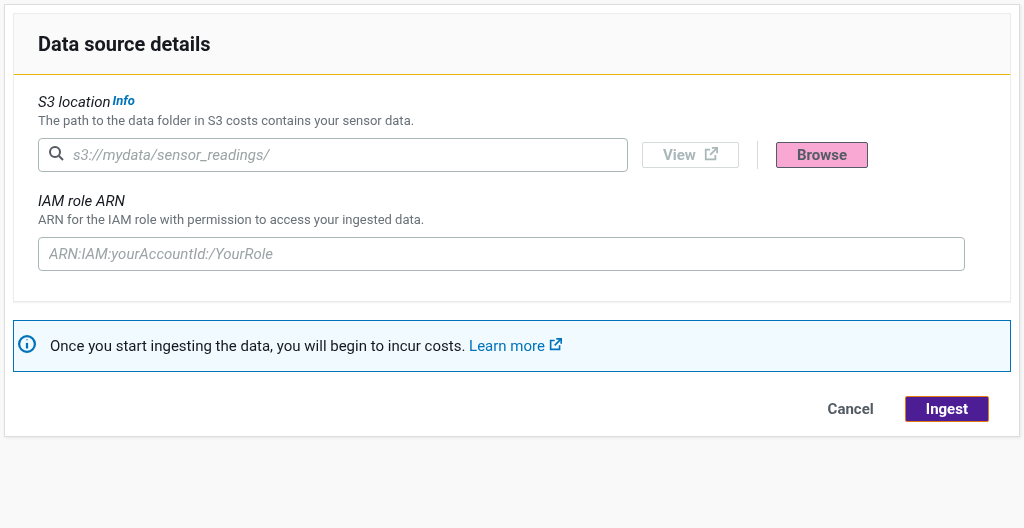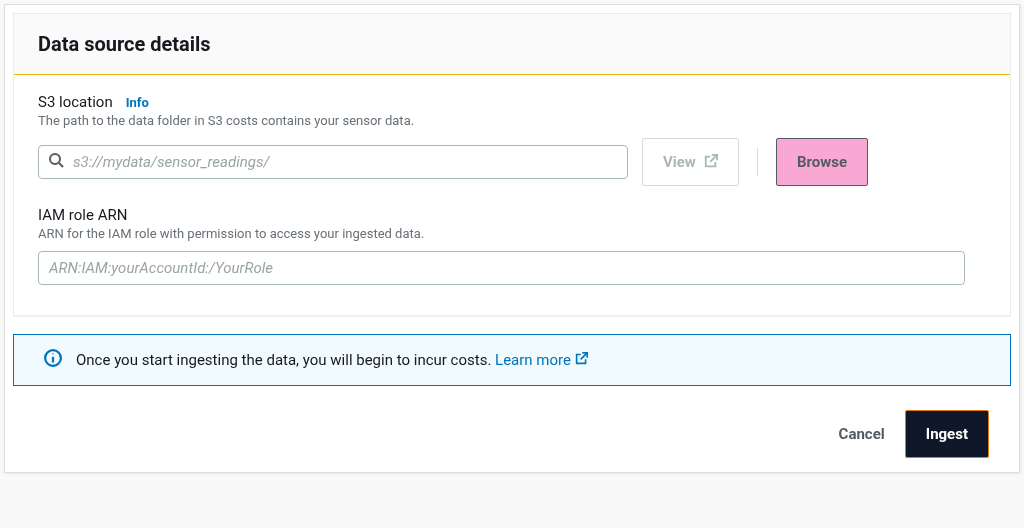--- a/index.html
+++ b/index.html
@@ -37,23 +37,24 @@
     }
     .panel-body {
       padding: 18px 24px 26px 24px;
       background: #ffffff;
     }
     .field-block {
       margin-bottom: 20px;
     }
     .field-label-row {
       display: flex;
-      align-items: center;
-      gap: 13px;
+      align-items: flex-start;
+      gap: 2px;
       margin-bottom: 2px;
+      font-style: italic;
     }
     .field-label {
       font-size: 15px;
       color: #16191f;
       font-weight: 400;
     }
     .info-link {
       font-size: 13px;
       font-weight: 700;
       color: #0073bb;
@@ -96,21 +97,21 @@
     }
     .text-input::placeholder {
       color: #9aa4a6;
       font-style: italic;
     }
     .iam-input {
       width: 927px;
       max-width: 100%;
     }
     .btn {
-      height: 48px;
+      height: 26px;
       padding: 0 20px;
       border-radius: 2px;
       font-size: 15px;
       font-weight: 700;
       cursor: pointer;
       display: inline-flex;
       align-items: center;
       gap: 8px;
       line-height: 1;
       background: #ffffff;
@@ -128,34 +129,34 @@
     }
     .btn-link {
       border: none;
       background: transparent;
       color: #545b64;
       font-weight: 700;
       cursor: pointer;
     }
     .btn-primary {
       border: 1px solid #e47911;
-      background: #0f172a;
+      background: #4c1d95;
       color: #ffffff;
     }
     .vsep {
       width: 1px;
       height: 28px;
       background: #d5dbdb;
       margin: 0 4px;
     }
     .alert {
       margin: 18px 8px 0 8px;
       border: 1px solid #0073bb;
       background: #f1faff;
-      padding: 14px 30px;
+      padding: 14px 4px;
       display: flex;
       align-items: center;
       gap: 14px;
     }
     .alert-icon {
       color: #0073bb;
       flex: 0 0 auto;
     }
     .alert-text {
       font-size: 15px;
@@ -164,21 +165,21 @@
     .learn-more {
       color: #0073bb;
       cursor: pointer;
       display: inline-flex;
       align-items: center;
       gap: 4px;
     }
     .footer-actions {
       display: flex;
       justify-content: flex-end;
-      gap: 0;
+      gap: 11px;
       padding: 24px 30px 14px 30px;
     }
   </style>
 </head>
 <body>
 
 <div class="page-card">
 
   <div class="panel">
     <div class="panel-header">

